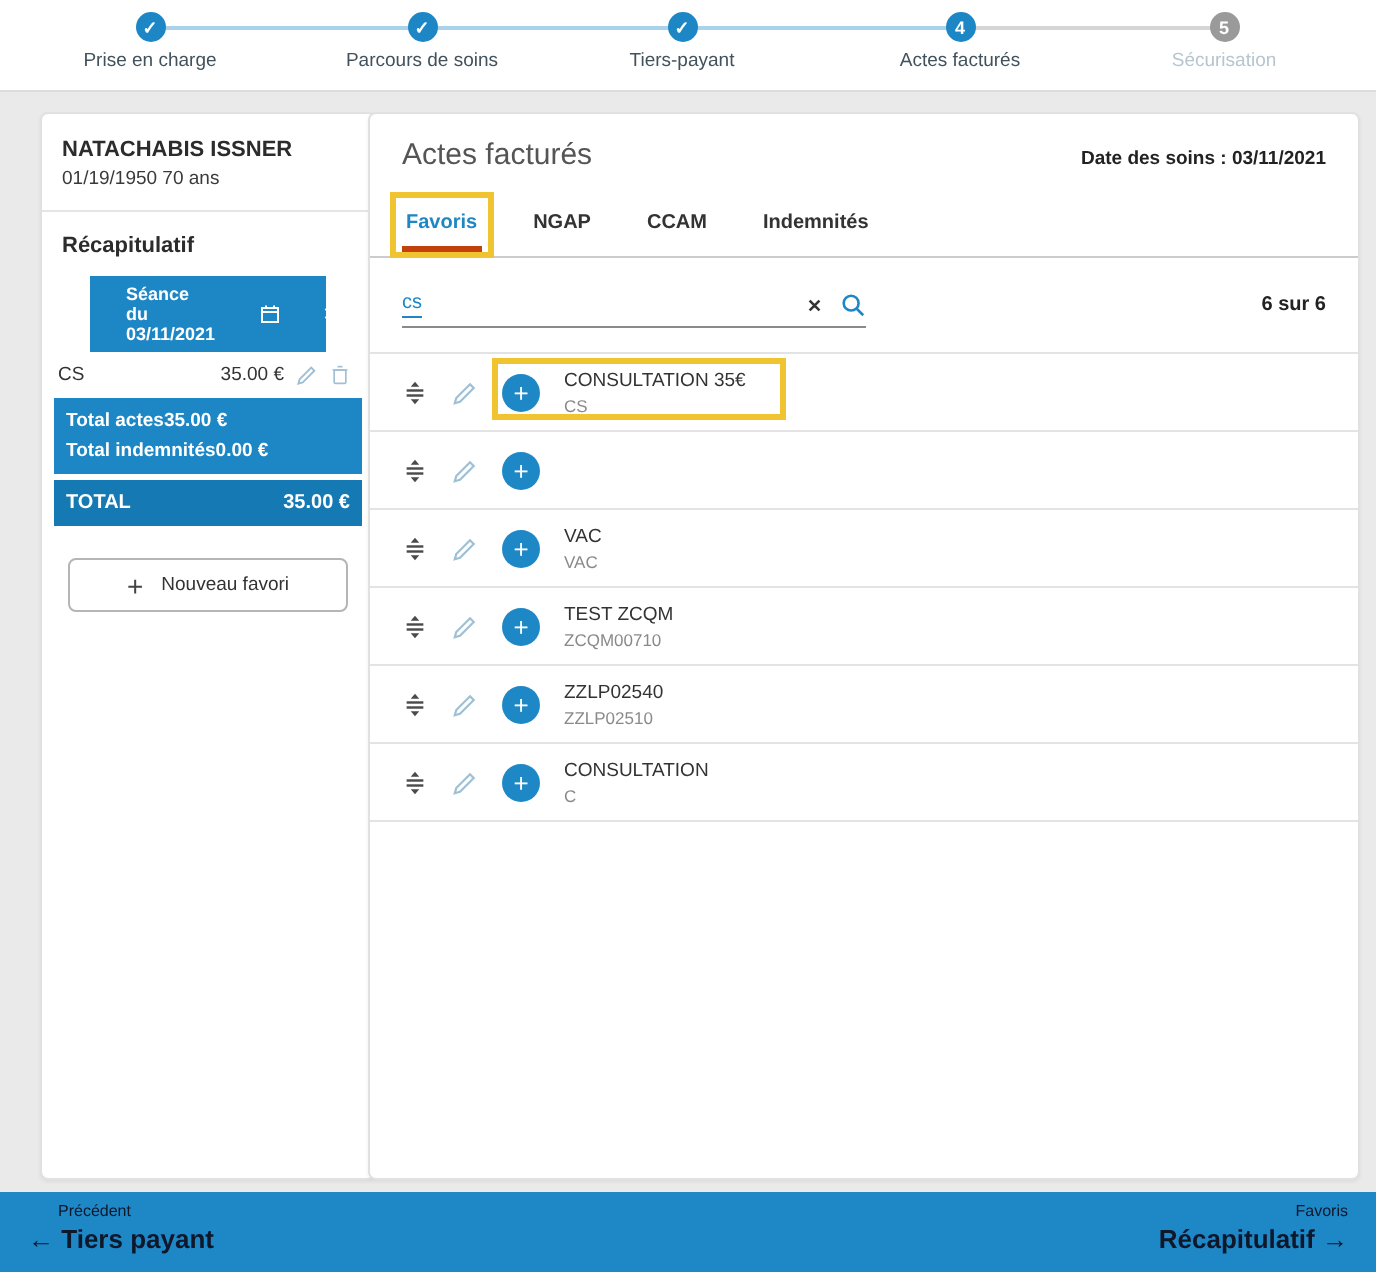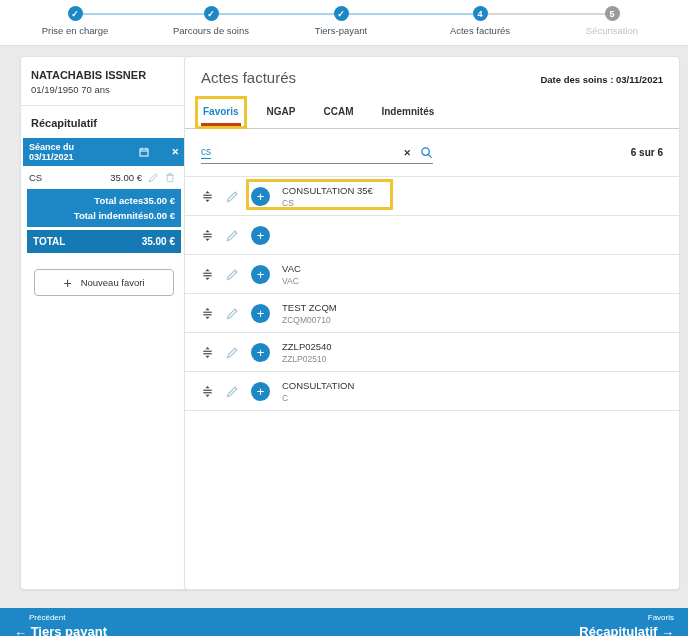--- a/index.html
+++ b/index.html
@@ -18,29 +18,29 @@
   .dot.pending{background:#9a9a9a}
   .step-label{margin-top:4px;font-size:9.5px;color:#42525c}
   .step.pending .step-label{color:#b6c5ce}
 
   
   .sidebar{position:absolute;left:20px;top:56px;width:168px;height:534px;background:#fff;border:1px solid #e1e1e1;border-radius:4px;box-shadow:0 1px 2px rgba(0,0,0,.06)}
   .patient-name{margin:12px 10px 0;font-size:11px;font-weight:bold;color:#2c2c2c}
   .patient-birth{margin:3px 10px 0;font-size:9.5px;color:#3a3a3a}
   .divider{margin-top:10px;border-top:1px solid #e5e5e5}
   .recap-title{margin:11px 10px 9px;font-size:11px;font-weight:bold;color:#2c2c2c}
-  .session-row{margin:0 2px;background:#1d87c6;color:#fff;display:flex;align-items:center;padding:4px 6px;font-size:9px;font-weight:bold;gap:22px}
+  .session-row{margin:0 24px;background:#1d87c6;color:#fff;display:flex;align-items:center;padding:4px 18px;font-size:9px;font-weight:bold;gap:22px}
   .session-label{flex:1}
   .icon-btn{cursor:pointer;display:inline-flex;align-items:center}
   .session-x{font-size:9px;cursor:pointer;font-weight:bold}
   .act-row{margin:0 6px;display:flex;align-items:center;gap:6px;padding:6px 6px 6px 2px;font-size:9.5px;color:#333}
   .act-code{flex:1}
   .act-icon{color:#9fc0d4}
   .totals{margin:0 6px;background:#1d87c6;color:#fff;padding:4px 6px;font-size:9.5px;font-weight:bold}
-  .trow{display:flex;justify-content:flex-end;line-height:15px}
+  .trow{display:flex;justify-content:flex-start;line-height:15px}
   .total-row{margin:3px 6px 0;background:#1579b4;color:#fff;padding:6px 6px;font-size:10px;font-weight:bold;display:flex;justify-content:space-between}
   .new-fav{margin:16px auto 0;display:flex;align-items:center;justify-content:center;gap:9px;width:140px;height:27px;background:#fff;border:1px solid #b5b5b5;border-radius:4px;font-size:9.5px;color:#333;font-family:inherit;cursor:pointer}
   .new-fav .plus{font-size:14px;font-weight:300;color:#444;line-height:1}
 
   
   .main{position:absolute;left:184px;top:56px;width:496px;height:534px;background:#fff;border:1px solid #e1e1e1;border-radius:4px;box-shadow:0 1px 2px rgba(0,0,0,.06)}
   .main-header{display:flex;justify-content:space-between;align-items:flex-start;padding:12px 16px 0}
   .main-title{font-size:15px;color:#555;font-weight:400}
   .main-date{font-size:9.5px;color:#222;font-weight:bold;margin-top:5px}
   .tabs{display:flex;gap:24px;padding:0 16px;margin-top:12px;border-bottom:1px solid #ccc}
@@ -62,21 +62,21 @@
   .texts{display:flex;flex-direction:column;gap:2px}
   .item-title{font-size:9.5px;color:#333}
   .item-sub{font-size:8.5px;color:#8a8a8a}
 
   
   .highlight{position:absolute;border:3px solid #f0c330;z-index:10;pointer-events:none}
   .hl-favoris{left:195px;top:96px;width:52px;height:33px}
   .hl-consult{left:246px;top:179px;width:147px;height:31px}
 
   
-  .footer{position:absolute;left:0;bottom:0;width:688px;height:28px;background:#1e88c7;color:#ffffff;z-index:1}
+  .footer{position:absolute;left:0;bottom:0;width:688px;height:40px;background:#1e88c7;color:#0f172a;z-index:1}
   .nav-prev{position:absolute;left:14px;top:5px;cursor:pointer}
   .nav-next{position:absolute;right:14px;top:5px;text-align:right;cursor:pointer}
   .nav-small{font-size:8px;display:block}
   .nav-prev .nav-small{margin-left:15px}
   .nav-main{font-size:13px;font-weight:bold;margin-top:2px;display:block}
 </style>
 </head>
 <body>
 
 <div class="page">

